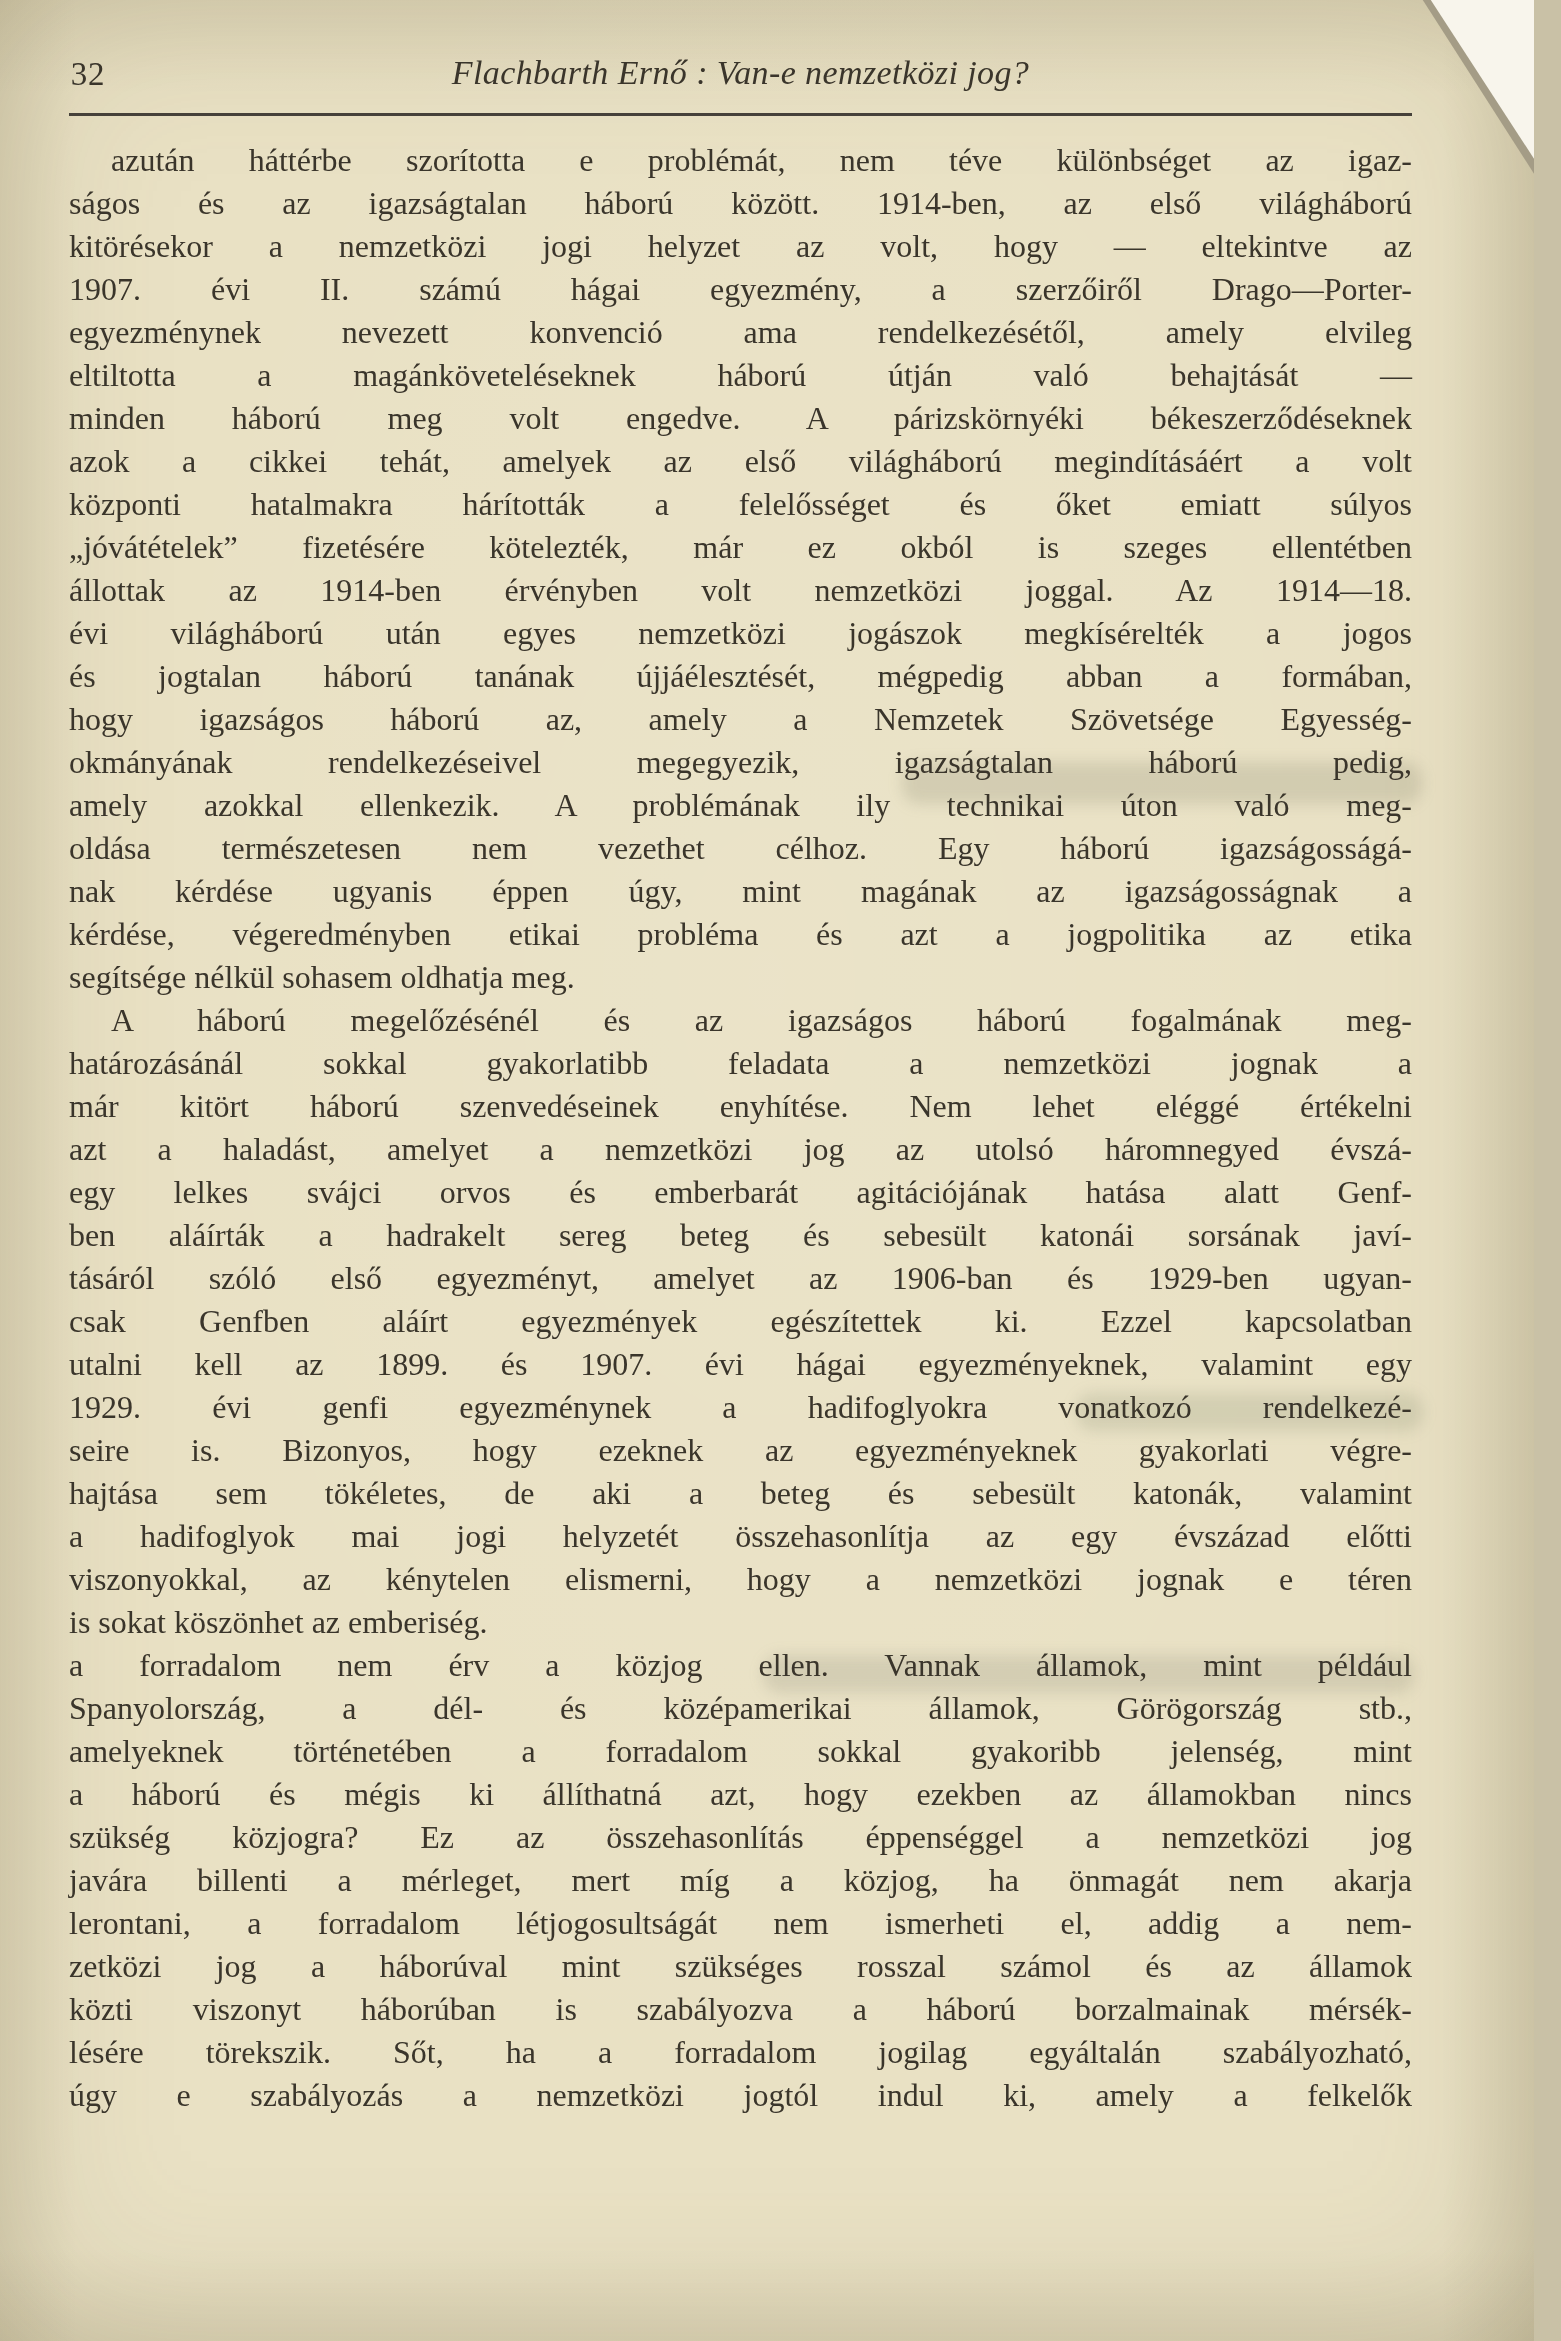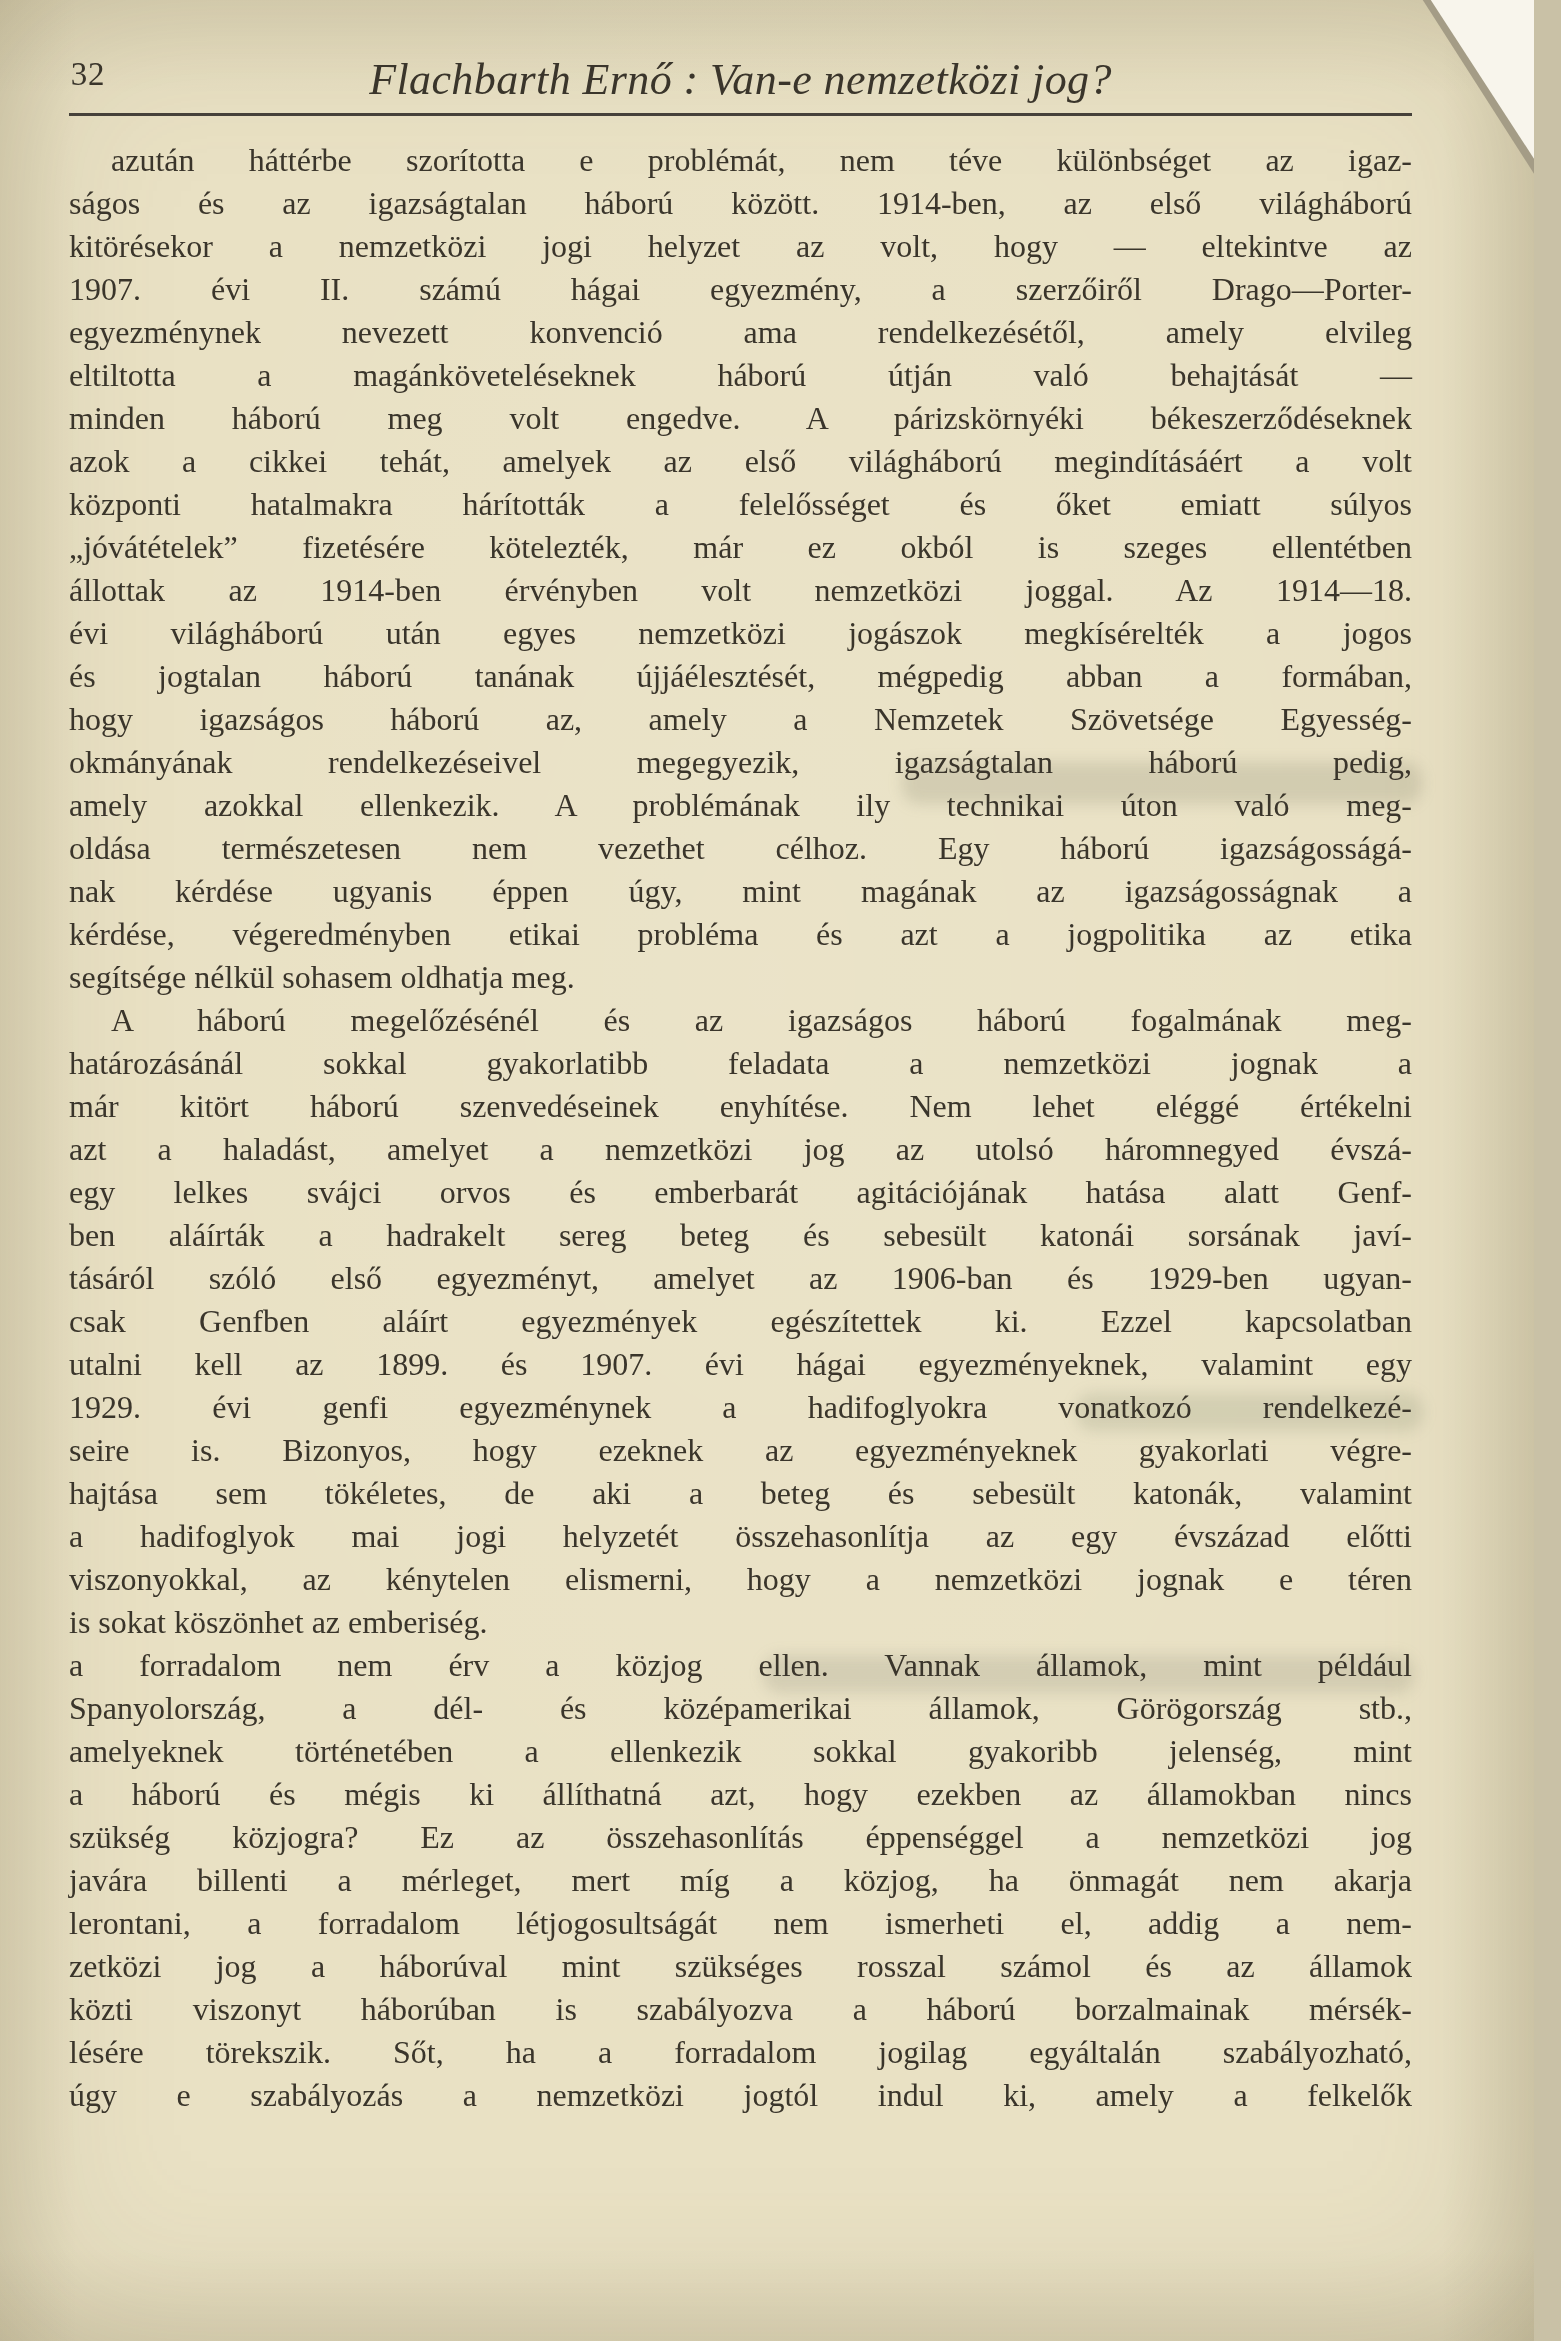--- a/index.html
+++ b/index.html
@@ -62,21 +62,21 @@
   .page-number {
     position: absolute;
     left: 1.7px;
     top: 7px;
     font-size: 33px;
     letter-spacing: 0.9px;
   }
   .running-title {
     text-align: center;
     font-style: italic;
-    font-size: 44px;
+    font-size: 34px;
     padding-top: 5.2px;
     letter-spacing: 0.4px;
   }
   .rule {
     margin-top: 14px;
     height: 2.6px;
     background: #46413a;
   }
   .body-text {
     margin-top: 23.4px;
@@ -143,21 +143,21 @@
           <div class="line">1929. évi genfi egyezménynek a hadifoglyokra vonatkozó rendelkezé-</div>
           <div class="line">seire is. Bizonyos, hogy ezeknek az egyezményeknek gyakorlati végre-</div>
           <div class="line">hajtása sem tökéletes, de aki a beteg és sebesült katonák, valamint</div>
           <div class="line">a hadifoglyok mai jogi helyzetét összehasonlítja az egy évszázad előtti</div>
           <div class="line">viszonyokkal, az kénytelen elismerni, hogy a nemzetközi jognak e téren</div>
           <div class="line last">is sokat köszönhet az emberiség.</div>
         </div>
         <div class="para">
           <div class="line">a forradalom nem érv a közjog ellen. Vannak államok, mint például</div>
           <div class="line">Spanyolország, a dél- és középamerikai államok, Görögország stb.,</div>
-          <div class="line">amelyeknek történetében a ellenkezik sokkal gyakoribb jelenség, mint</div>
+          <div class="line">amelyeknek történetében a forradalom sokkal gyakoribb jelenség, mint</div>
           <div class="line">a háború és mégis ki állíthatná azt, hogy ezekben az államokban nincs</div>
           <div class="line">szükség közjogra? Ez az összehasonlítás éppenséggel a nemzetközi jog</div>
           <div class="line">javára billenti a mérleget, mert míg a közjog, ha önmagát nem akarja</div>
           <div class="line">lerontani, a forradalom létjogosultságát nem ismerheti el, addig a nem-</div>
           <div class="line">zetközi jog a háborúval mint szükséges rosszal számol és az államok</div>
           <div class="line">közti viszonyt háborúban is szabályozva a háború borzalmainak mérsék-</div>
           <div class="line">lésére törekszik. Sőt, ha a forradalom jogilag egyáltalán szabályozható,</div>
           <div class="line">úgy e szabályozás a nemzetközi jogtól indul ki, amely a felkelők</div>
         </div>
       </div>

